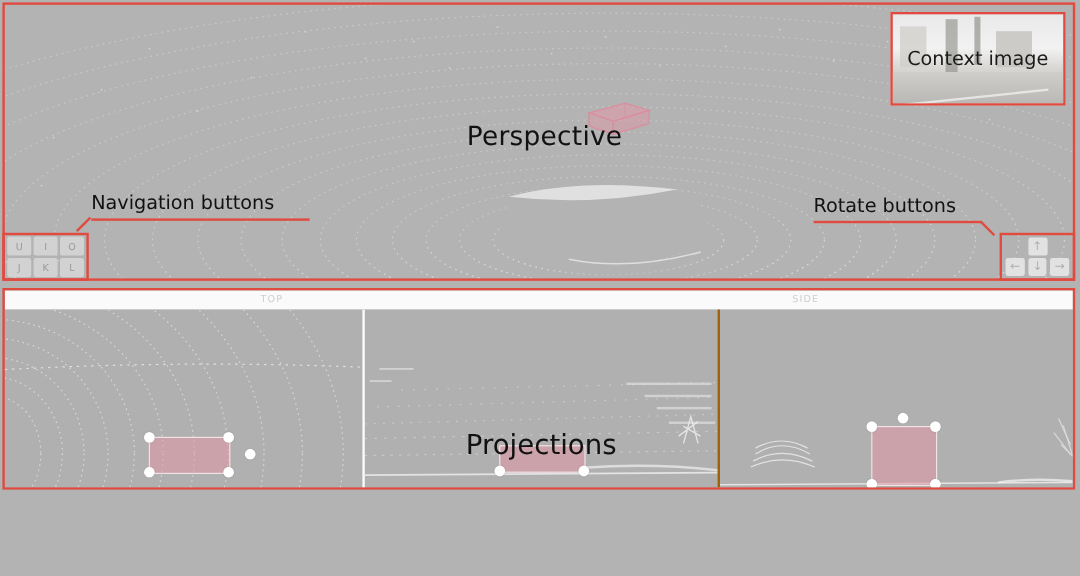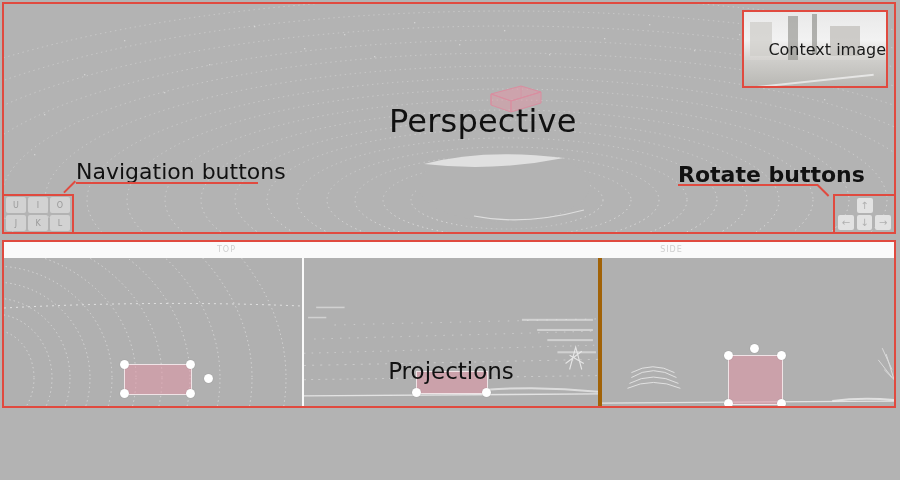--- a/index.html
+++ b/index.html
@@ -13,21 +13,21 @@
 
   
   .persp-panel{
     position:absolute;left:2px;top:2px;width:894px;height:232px;
     background:#b3b3b3;border:2px solid #e04a3f;box-sizing:border-box;
     overflow:hidden;
   }
   .cloud{position:absolute;left:0;top:0;width:100%;height:100%;}
   .persp-label{
     position:absolute;left:385px;top:98px;
-    font-size:32px;color:#111;letter-spacing:.2px;
+    font-size:22px;color:#111;letter-spacing:.2px;
   }
 
   
   .ctx-box{
     position:absolute;right:6px;top:6px;width:146px;height:78px;
     border:2px solid #e04a3f;box-sizing:border-box;overflow:hidden;
     background:#dcdcdc;
   }
   .ctx-photo{
     position:absolute;inset:0;
@@ -43,27 +43,27 @@
     background:#8b8b86;opacity:.6;
   }
   .ctx-pole{position:absolute;left:68px;top:2px;width:5px;height:40px;background:#7a7a74;opacity:.55;}
   .ctx-bld{position:absolute;left:86px;top:14px;width:30px;height:30px;background:#c4c2be;opacity:.8;}
   .ctx-road{position:absolute;left:0;bottom:0;width:100%;height:26px;
     background:linear-gradient(to bottom,#cfcecb,#b9b8b4);}
   .ctx-stripe{position:absolute;left:10px;bottom:4px;width:120px;height:2px;
     background:#efefef;transform:rotate(-6deg);opacity:.8;}
   .ctx-caption{
     position:absolute;left:0;right:0;top:50%;transform:translateY(-50%);
-    text-align:right;font-size:16px;color:#1a1a1a;padding-left:12px;
-  }
-
-  
-  .ann{position:absolute;font-size:22px;color:#111;white-space:nowrap;}
+    text-align:left;font-size:16px;color:#1a1a1a;padding-left:12px;
+  }
+
+  
+  .ann{position:absolute;font-size:16px;color:#111;white-space:nowrap;}
   .ann-nav{left:76px;top:159px;}
-  .ann-rot{left:678px;top:162px;font-weight:bold;}
+  .ann-rot{left:678px;top:162px;}
   .ann-underline{position:absolute;height:2px;background:#e04a3f;}
   .ann-diag{position:absolute;background:#e04a3f;height:2px;transform-origin:0 0;}
 
   
   .navpad{
     position:absolute;left:2px;top:194px;width:72px;height:40px;
     border:2px solid #e04a3f;box-sizing:border-box;
     display:flex;flex-direction:column;justify-content:center;gap:2px;
     padding:2px;
   }
@@ -100,21 +100,21 @@
     position:absolute;left:0;top:0;width:100%;height:16px;
     background:#fafafa;display:flex;
   }
   .proj-head div{
     flex:1;text-align:center;font-size:8px;color:#cfcfcf;letter-spacing:1px;
     line-height:16px;
   }
   .proj-cols{position:absolute;left:0;top:16px;width:100%;height:220px;display:flex;}
   .pcol{position:relative;height:100%;overflow:hidden;background:#b0b0b0;}
   .pcol.top{width:298px;}
-  .pcol.side{width:294px;border-left:2px solid #fafafa;border-right:4px solid #a16207;}
+  .pcol.side{width:294px;border-left:2px solid #fafafa;border-right:2px solid #a16207;}
   .pcol.front{flex:1;}
   .proj-label{
     position:absolute;left:50%;transform:translateX(-50%);
     top:100px;font-size:23px;color:#111;white-space:nowrap;
   }
 
   .pbox{position:absolute;background:rgba(226,150,165,.55);border:1px solid #f0e3e6;}
   .handle{position:absolute;width:9px;height:9px;border-radius:50%;background:#fff;
     box-shadow:0 0 1px rgba(0,0,0,.25);}
 </style>

